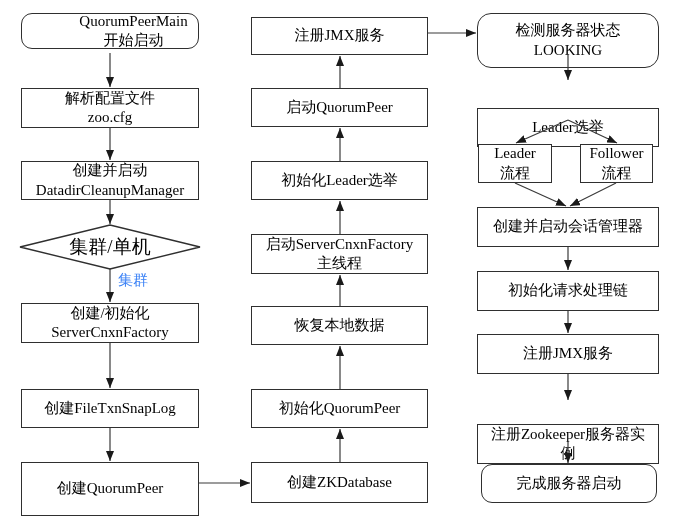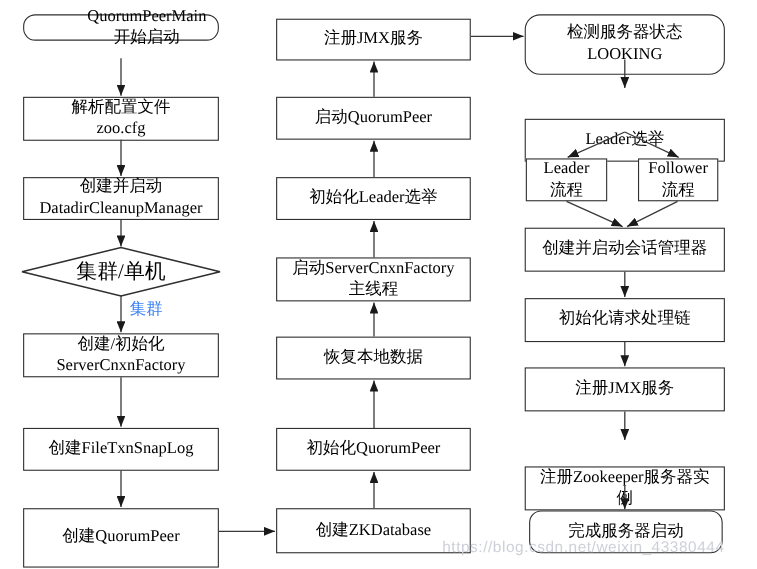--- a/index.html
+++ b/index.html
@@ -63,21 +63,21 @@
       <line x1="616" y1="183" x2="570" y2="206" marker-end="url(#ah)"></line>
       <line x1="568" y1="247" x2="568" y2="270" marker-end="url(#ah)"></line>
       <line x1="568" y1="311" x2="568" y2="333" marker-end="url(#ah)"></line>
       <line x1="568" y1="374" x2="568" y2="400" marker-end="url(#ah)"></line>
       <line x1="568" y1="441" x2="568" y2="463" marker-end="url(#ah)"></line>
     </g>
 
     <polygon points="20,247 110,225 200,247 110,269" fill="#ffffff" stroke="#2f2f2f" stroke-width="1.4"></polygon>
   </svg>
 
-  <div class="node rounded" style="left:21px;top:13px;width:178px;height:24px;padding-left:47px;">QuorumPeerMain
+  <div class="node rounded" style="left:21px;top:13px;width:178px;height:36px;padding-left:47px;">QuorumPeerMain
 开始启动</div>
   <div class="node" style="left:21px;top:88px;width:178px;height:40px;">解析配置文件
 zoo.cfg</div>
   <div class="node" style="left:21px;top:161px;width:178px;height:39px;">创建并启动
 DatadirCleanupManager</div>
   <div class="diamond-label">集群/单机</div>
   <div class="edge-label">集群</div>
   <div class="node" style="left:21px;top:389px;width:178px;height:39px;">创建FileTxnSnapLog</div>
   <div class="node" style="left:21px;top:303px;width:178px;height:40px;">创建/初始化
 ServerCnxnFactory</div>
@@ -99,14 +99,13 @@
 流程</div>
   <div class="node" style="left:580px;top:144px;width:73px;height:39px;">Follower
 流程</div>
   <div class="node" style="left:477px;top:207px;width:182px;height:40px;">创建并启动会话管理器</div>
   <div class="node" style="left:477px;top:271px;width:182px;height:40px;">初始化请求处理链</div>
   <div class="node" style="left:477px;top:334px;width:182px;height:40px;">注册JMX服务</div>
   <div class="node" style="left:477px;top:401px;width:182px;height:40px;margin-top:23px;">注册Zookeeper服务器实
 例</div>
   <div class="node rounded" style="left:481px;top:464px;width:176px;height:39px;">完成服务器启动</div>
 
-  <div class="watermark">https://blog.csdn.net/weixin_43380444</div>
 </div>
 
 </body></html>

